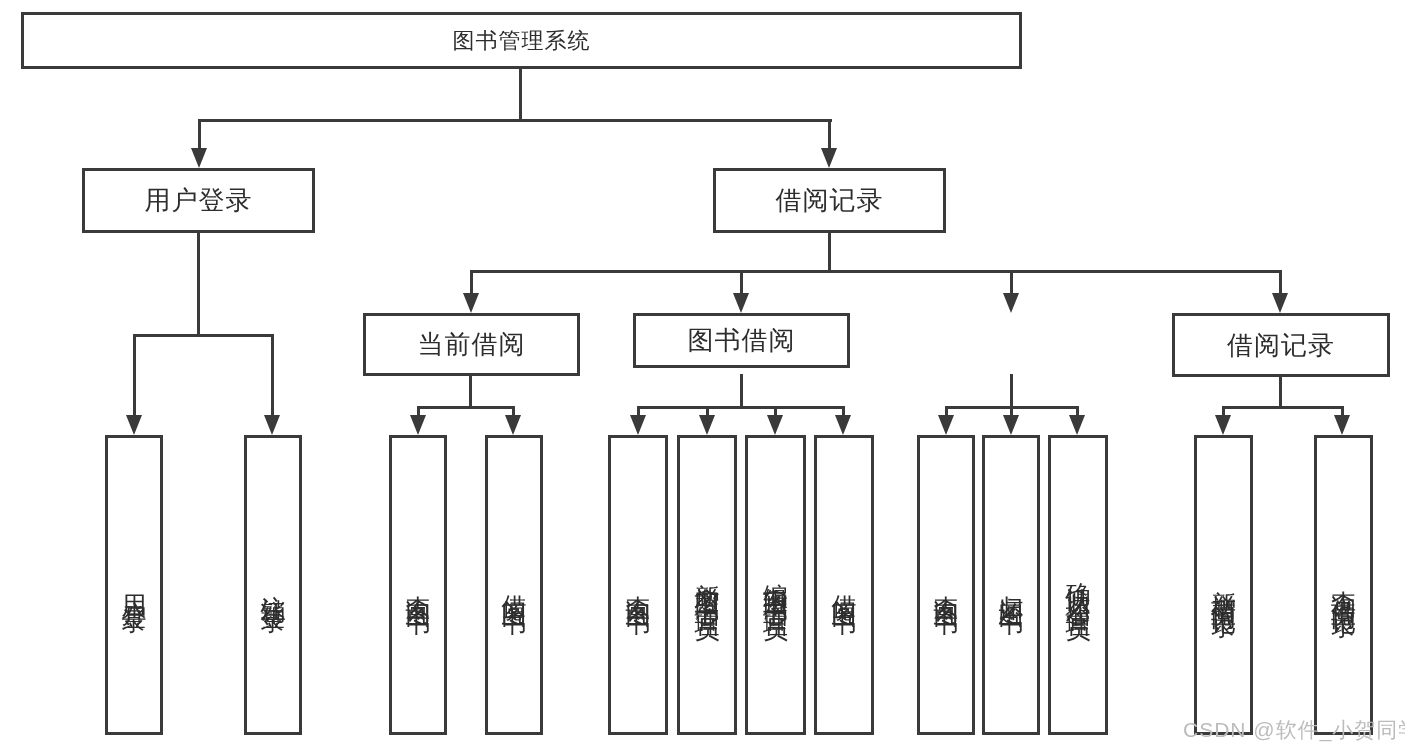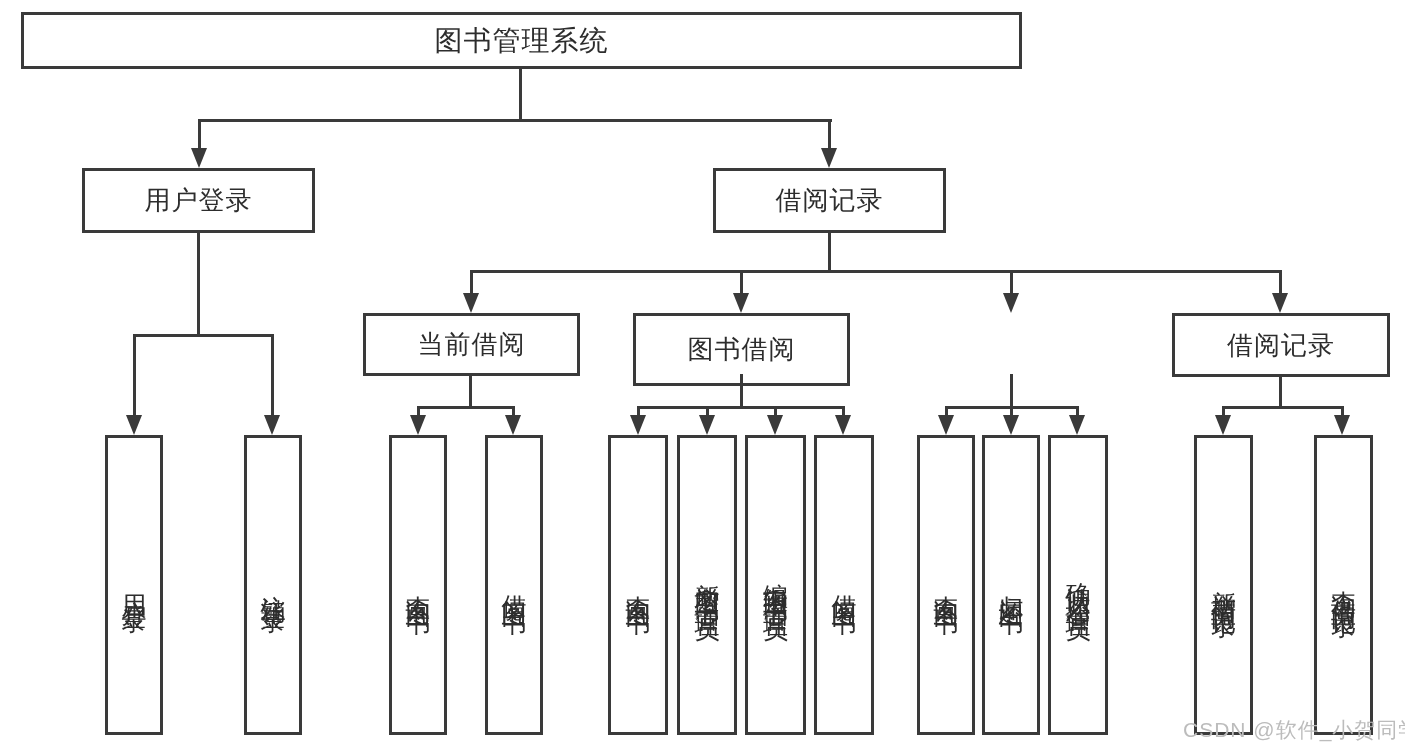--- a/index.html
+++ b/index.html
@@ -21,21 +21,21 @@
     position:absolute;
     box-sizing:border-box;
     border:3px solid var(--line);
     background:#fff;
     display:flex;align-items:center;justify-content:center;
     color:var(--text);
     font-size:26px;
     letter-spacing:1px;
     white-space:nowrap;
   }
-  .hbox.title{font-size:28px;}
+  .hbox.title{font-size:22px;}
   .vbox{
     position:absolute;
     box-sizing:border-box;
     border:3px solid var(--line);
     background:#fff;
     display:flex;align-items:center;justify-content:center;
     color:var(--text);
     font-size:25px;
   }
   .vbox span{
@@ -99,21 +99,21 @@
   <div class="ln" style="left:740px;top:270px;width:3px;height:25px;"></div>
   <div class="arr" style="left:733px;top:293px;"></div>
   <div class="ln" style="left:1010px;top:270px;width:3px;height:25px;"></div>
   <div class="arr" style="left:1003px;top:293px;"></div>
   <div class="ln" style="left:1279px;top:270px;width:3px;height:25px;"></div>
   <div class="arr" style="left:1272px;top:293px;"></div>
 
   <div class="hbox" style="left:363px;top:313px;width:217px;height:63px;">
     <span>当前借阅</span>
   </div>
-  <div class="hbox" style="left:633px;top:313px;width:217px;height:73px;">
+  <div class="hbox" style="left:633px;top:313px;width:217px;height:55px;">
     <span>图书借阅</span>
   </div>
   <div class="hbox" style="left:1172px;top:313px;width:218px;height:64px;">
     <span>借阅记录</span>
   </div>
 
   <div class="ln" style="left:469px;top:374px;width:3px;height:34px;"></div>
   <div class="ln" style="left:417px;top:406px;width:98px;height:3px;"></div>
   <div class="ln" style="left:417px;top:406px;width:3px;height:12px;"></div>
   <div class="arr" style="left:410px;top:415px;"></div>

